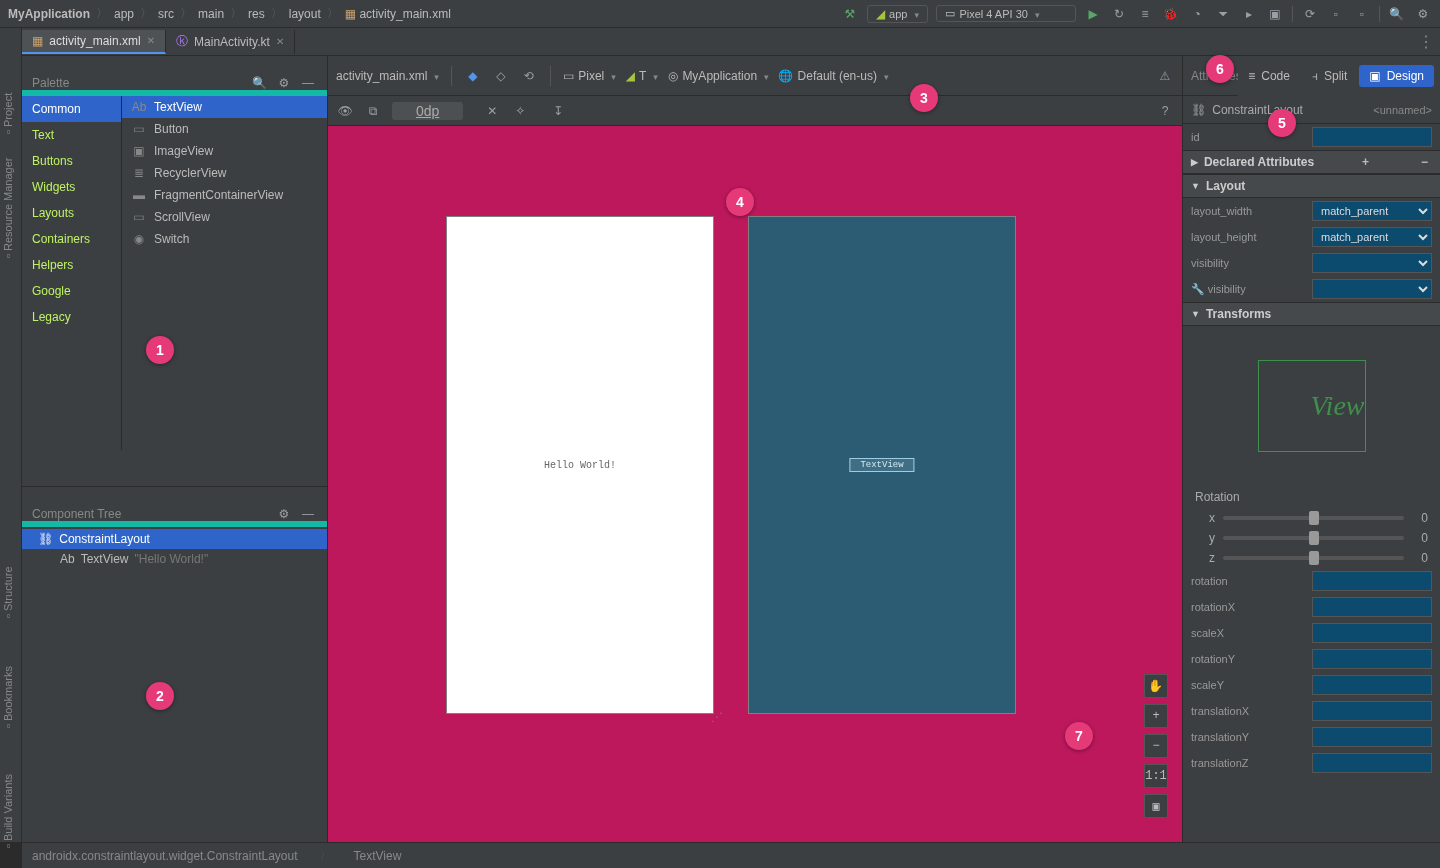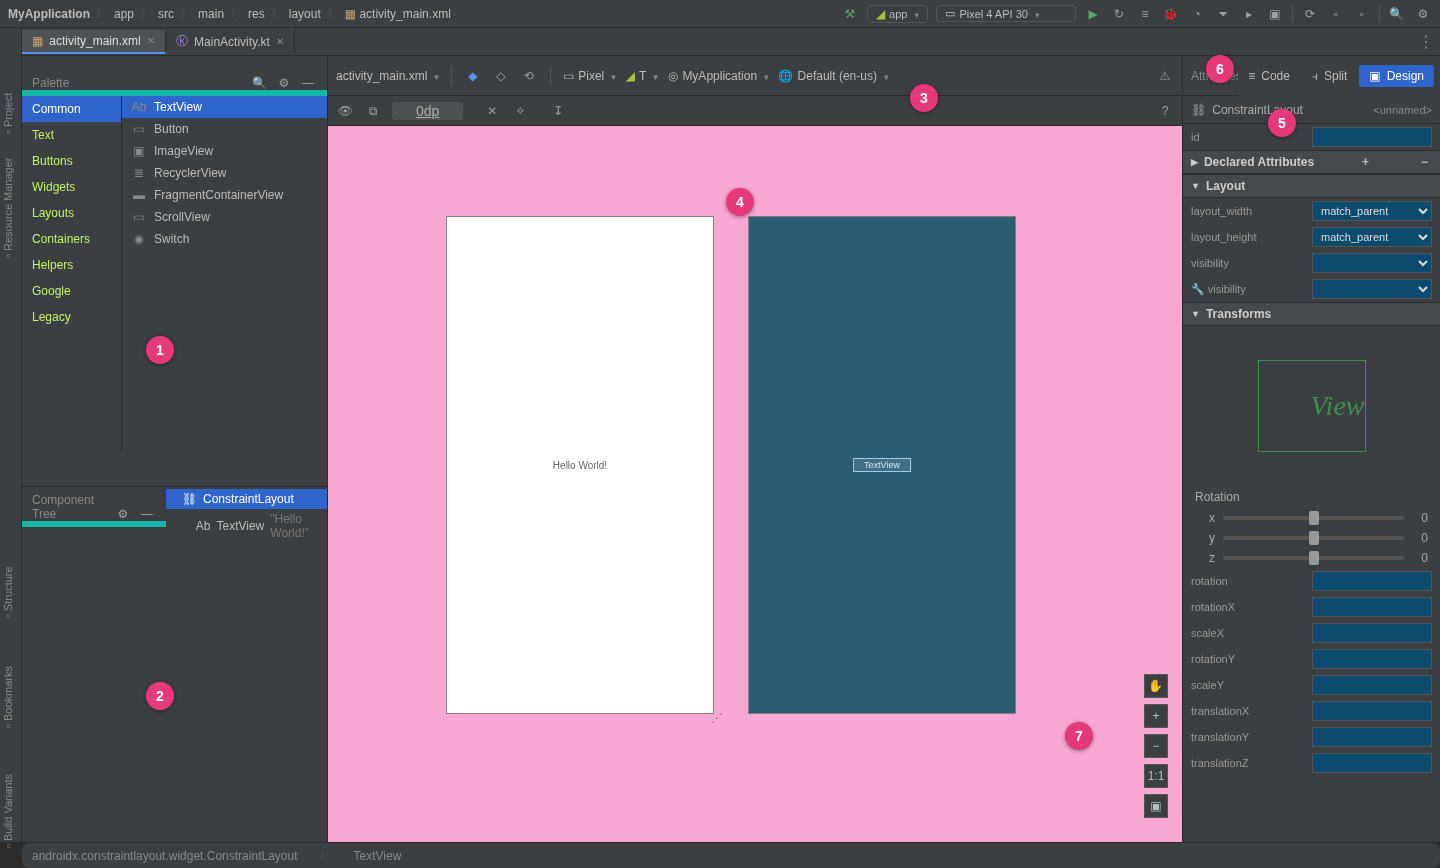--- a/index.html
+++ b/index.html
@@ -78,35 +78,35 @@
 .panel-header .hicon { width: 18px; text-align: center; cursor: pointer; color: #9aa0a6; margin-left: 6px; }
 .palette-body { flex: 1; display: flex; overflow: hidden; min-height: 0; }
 .palette-cats { width: 100px; border-right: 1px solid #2b2b2b; }
 .palette-cats .cat { padding: 6px 10px; color: #bef264; cursor: pointer; }
 .palette-cats .cat.active { background: #2f65ca; color: #fff; font-size:12px;}
 .palette-items { flex: 1; }
 .pitem { padding: 4px 10px; display: flex; align-items: center; gap: 8px; color: #bbb; cursor: pointer; }
 .pitem.active { background: #2f65ca; color: #fff; }
 .pitem .picon { width: 14px; height: 14px; display: inline-flex; align-items: center; justify-content: center; color: #888; }
 
-.component-tree { height: 356px; display: flex; flex-direction: row; border-top: 1px solid #2b2b2b; margin-top: 36px; }
+.component-tree { height: 356px; display: flex; flex-direction: column; border-top: 1px solid #2b2b2b; margin-top: 36px; }
 .ctree-body { flex: 1; padding-top: 2px; }
 .tree-row { padding: 3px 10px; display: flex; align-items: center; gap: 6px; cursor: pointer; }
 .tree-row.sel { background: #2f65ca; color: #fff; }
 .tree-row .indent { display:inline-block; }
 .tree-row .txtorig { color: #777; }
 
 
 .center-col { flex: 1; display: flex; flex-direction: column; background: #3a3f41; }
 .designer-top { height: 40px; display: flex; align-items: center; padding: 0 8px; border-bottom: 1px solid #2b2b2b; gap: 10px; background: #3c3f41; }
 .designer-top .dd { display: inline-flex; align-items: center; gap: 4px; cursor: pointer; color: #bbb; font-size: 12px; }
 .designer-top .sep { width: 1px; height: 20px; background: #555; margin: 0 2px; }
 .designer-sub { height: 30px; display: flex; align-items: center; padding: 0 8px; gap: 10px; border-bottom: 1px solid #2b2b2b; background: #3c3f41; }
 .designer-sub .chip { padding: 1px 24px; background: #4d5052; border-radius: 3px; font-size: 14px; color:#aaa; text-decoration: underline; }
-.canvas { flex: 1; background: #f9a8d4; position: relative; overflow: hidden; }
+.canvas { flex: 1; background: #be185d; position: relative; overflow: hidden; font-family: Liberation Mono, monospace; }
 .phone { position: absolute; top: 90px; width: 268px; height: 498px; border: 1px solid #808080; }
 .phone.design { left: 118px; background: #fff; }
 .phone.blueprint { left: 420px; background: #2c5c73; }
 .hello { position: absolute; top: 50%; left: 50%; transform: translate(-50%,-50%); font-size: 10px; color: #666; }
 .bp-label { position: absolute; top: 50%; left: 50%; transform: translate(-50%,-50%); font-size: 9px; color: #cfe8f3; border: 1px solid #9ecde3; background: rgba(180,220,240,0.15); padding: 1px 10px; }
 .resize-handle { position:absolute; right:-10px; bottom:-12px; color:#777; font-size:12px; transform: rotate(0deg);}
 .zoom-ctrls { position: absolute; right: 14px; bottom: 24px; display: flex; flex-direction: column; gap: 6px; }
 .zoom-ctrls .zbtn { width: 24px; height: 24px; background: #3c3f41; border: 1px solid #555; display:flex; align-items:center; justify-content:center; color:#bbb; cursor:pointer; font-size:12px; }
 
 
@@ -132,21 +132,21 @@
 .slider-row .track { flex:1; height: 4px; background:#555; position:relative; border-radius:2px; }
 .slider-row .thumb { width:10px; height:14px; background:#999; border-radius:2px; position:absolute; top:-5px; left: calc(50% - 5px); cursor:pointer;}
 .slider-row .val { width: 16px; text-align:right; color:#aaa;}
 
 
 .view-modes { position: absolute; top: 56px; right: 0; height: 40px; display: flex; align-items: center; gap: 2px; padding-right: 6px; z-index: 5; background:#3c3f41;}
 .vm-btn { padding: 4px 10px; display: inline-flex; align-items: center; gap: 6px; color: #bbb; cursor: pointer; border-radius:3px; font-size:12px;}
 .vm-btn.active { background: #2f65ca; color: #fff; }
 
 
-.bottom-bar { position: absolute; bottom: 0; left: 22px; right: 0; height: 26px; background: #3c3f41; border-top:1px solid #2b2b2b; display:flex; align-items:center; padding: 0 10px; color:#888; font-size: 12px; gap:22px;border-radius:7px;}
+.bottom-bar { position: absolute; bottom: 0; left: 22px; right: 0; height: 26px; background: #3c3f41; border-top:1px solid #2b2b2b; display:flex; align-items:center; padding: 0 10px; color:#888; font-size: 12px; gap:22px;}
 .bottom-bar .bsep { color:#555; }
 
 
 .callout { position: absolute; width: 28px; height: 28px; border-radius: 50%; background: #e63978; color: #fff; display:flex; align-items:center; justify-content:center; font-weight:bold; font-size:14px; z-index: 20; box-shadow: 0 1px 4px rgba(0,0,0,.4);}
 .chevron-down::after { content: "▾"; font-size: 9px; color: #888; margin-left: 3px;}
 .droid { color: #a4c639; font-size: 12px; }
 .globe { font-size: 12px; color: #bbb; }
 
 ::-webkit-scrollbar { width: 8px; }
 ::-webkit-scrollbar-thumb { background: #555; }

